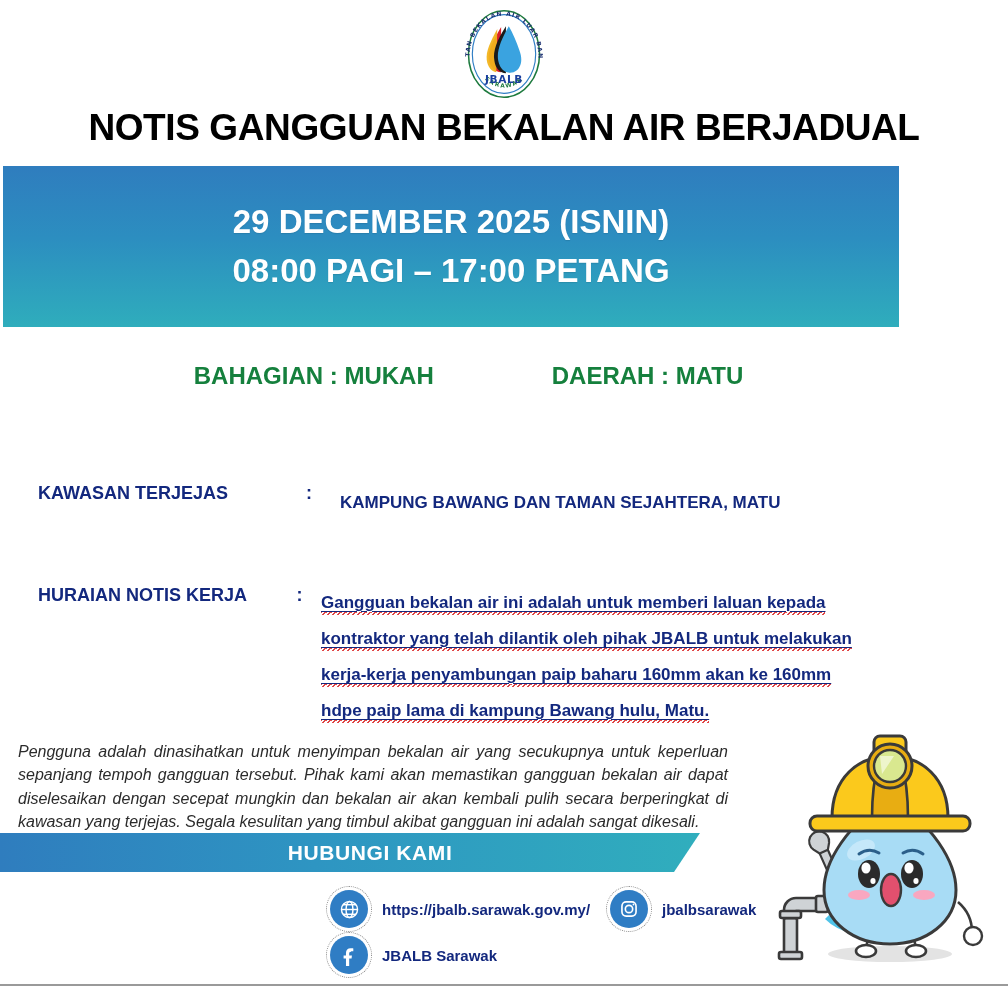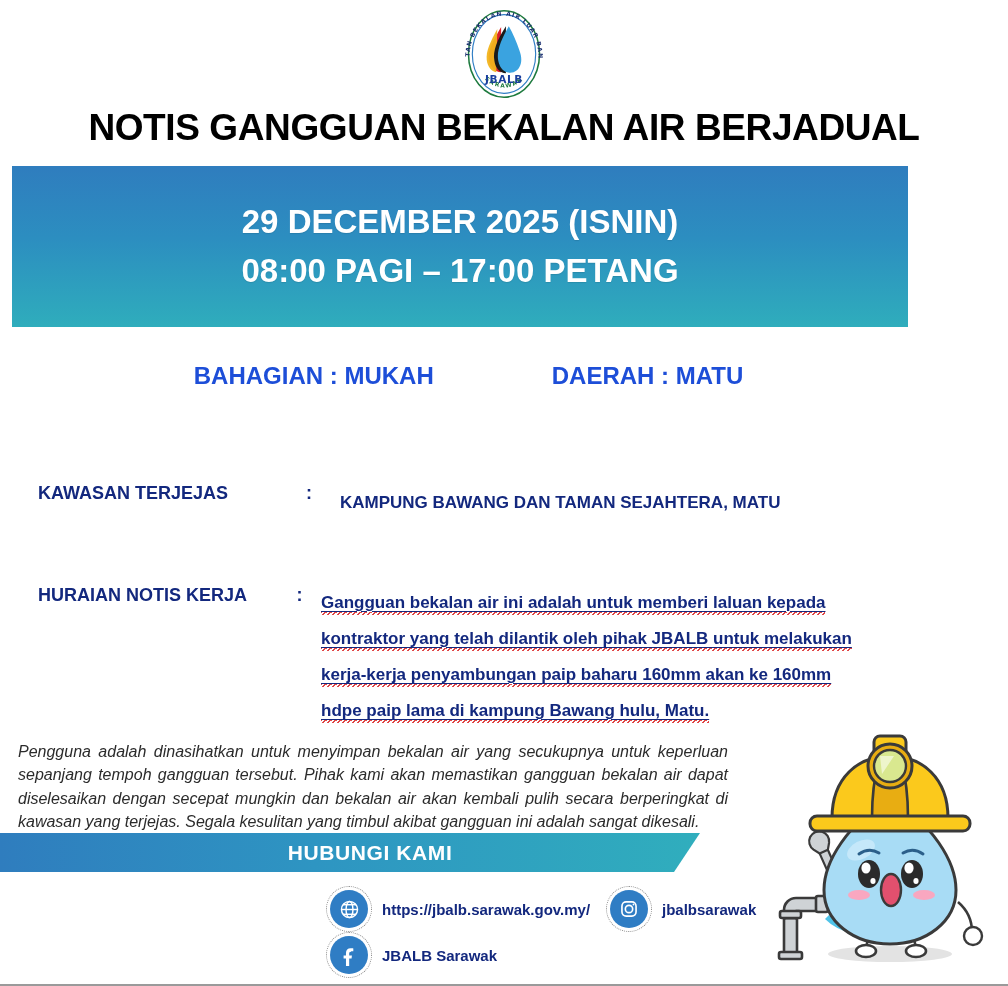--- a/index.html
+++ b/index.html
@@ -39,21 +39,21 @@
     color: #000000;
     letter-spacing: -0.4px;
     margin-top: 4px;
     line-height: 1.1;
     white-space: nowrap;
   }
 
   
   .date-banner {
     position: absolute;
-    top: 166px; left: 12px;
+    top: 166px; left: 3px;
     width: 896px; height: 161px;
     background: linear-gradient(180deg, #2f7dbe 0%, #2c8ec0 45%, #2fadbc 100%);
     display: flex;
     flex-direction: column;
     align-items: center;
     justify-content: center;
     color: #ffffff;
   }
   .date-line {
     font-size: 33px;
@@ -65,21 +65,21 @@
   }
 
   
   .division-row {
     position: absolute;
     top: 362px; left: 0;
     width: 937px;
     display: flex;
     justify-content: center;
     gap: 118px;
-    color: #1d4ed8;
+    color: #15803d;
     font-size: 24px;
     font-weight: bold;
   }
   .division-row .cell { white-space: nowrap; }
 
   
   .field {
     position: absolute;
     display: flex;
     align-items: flex-start;

